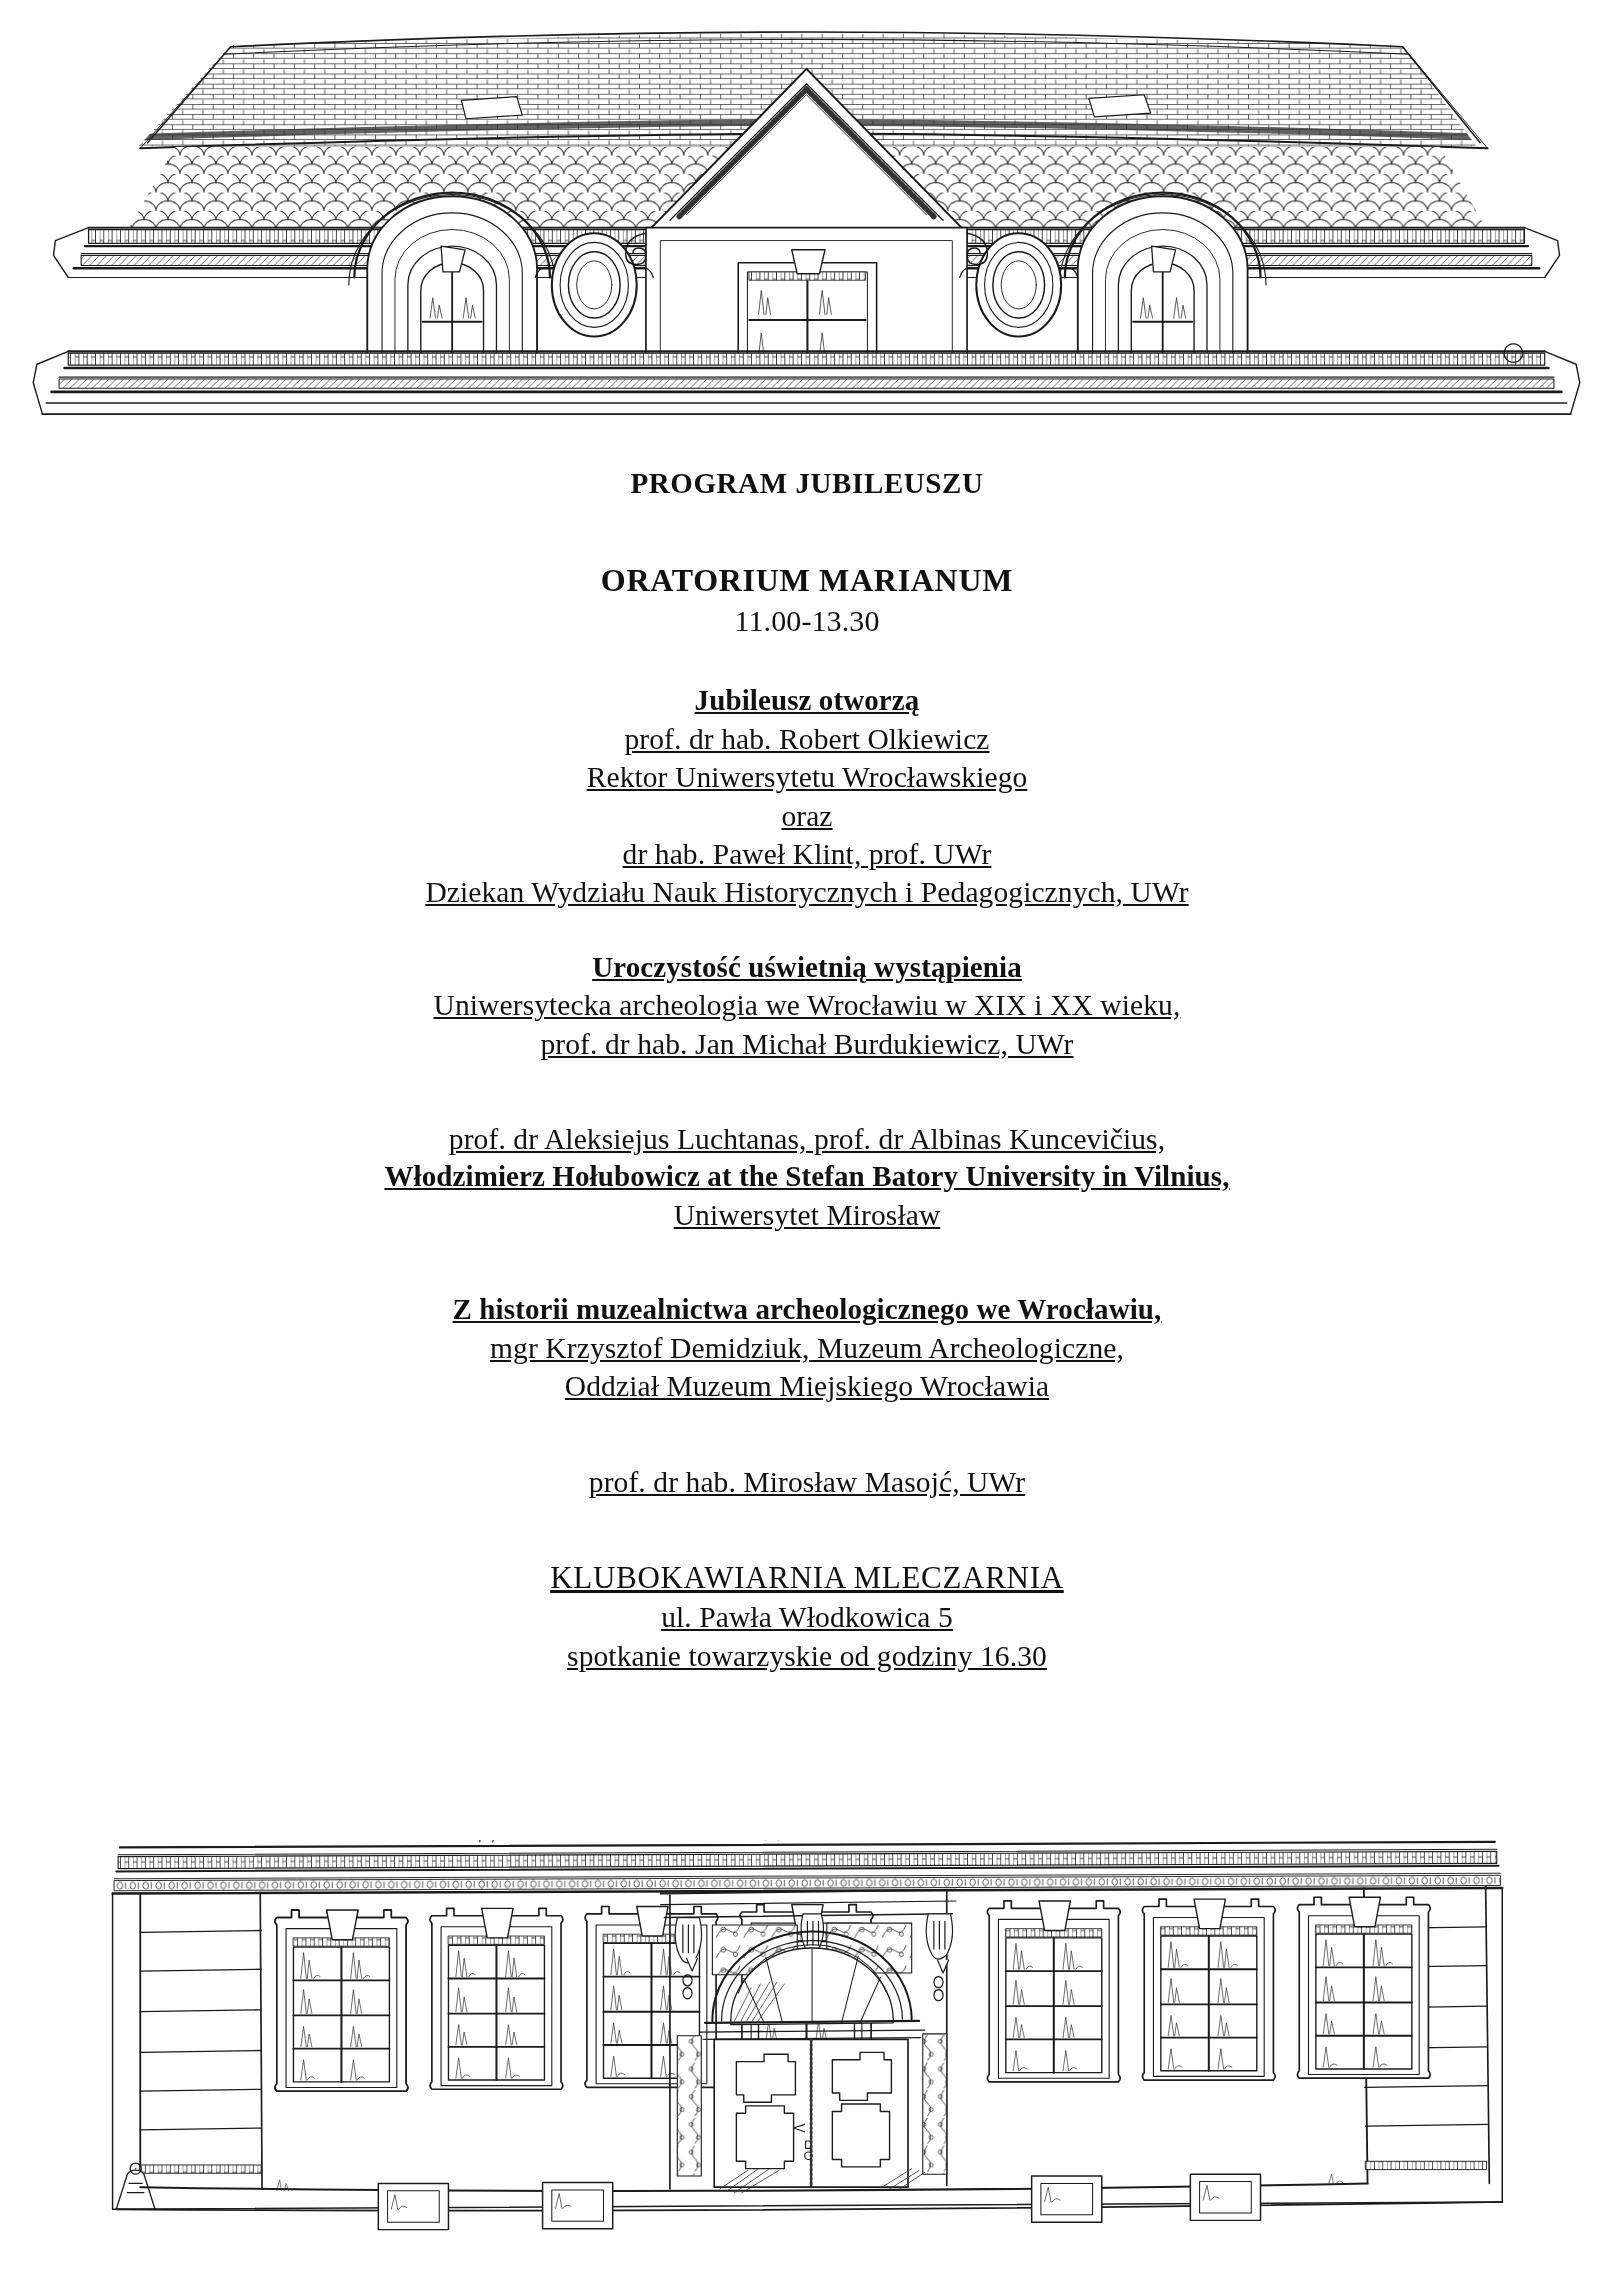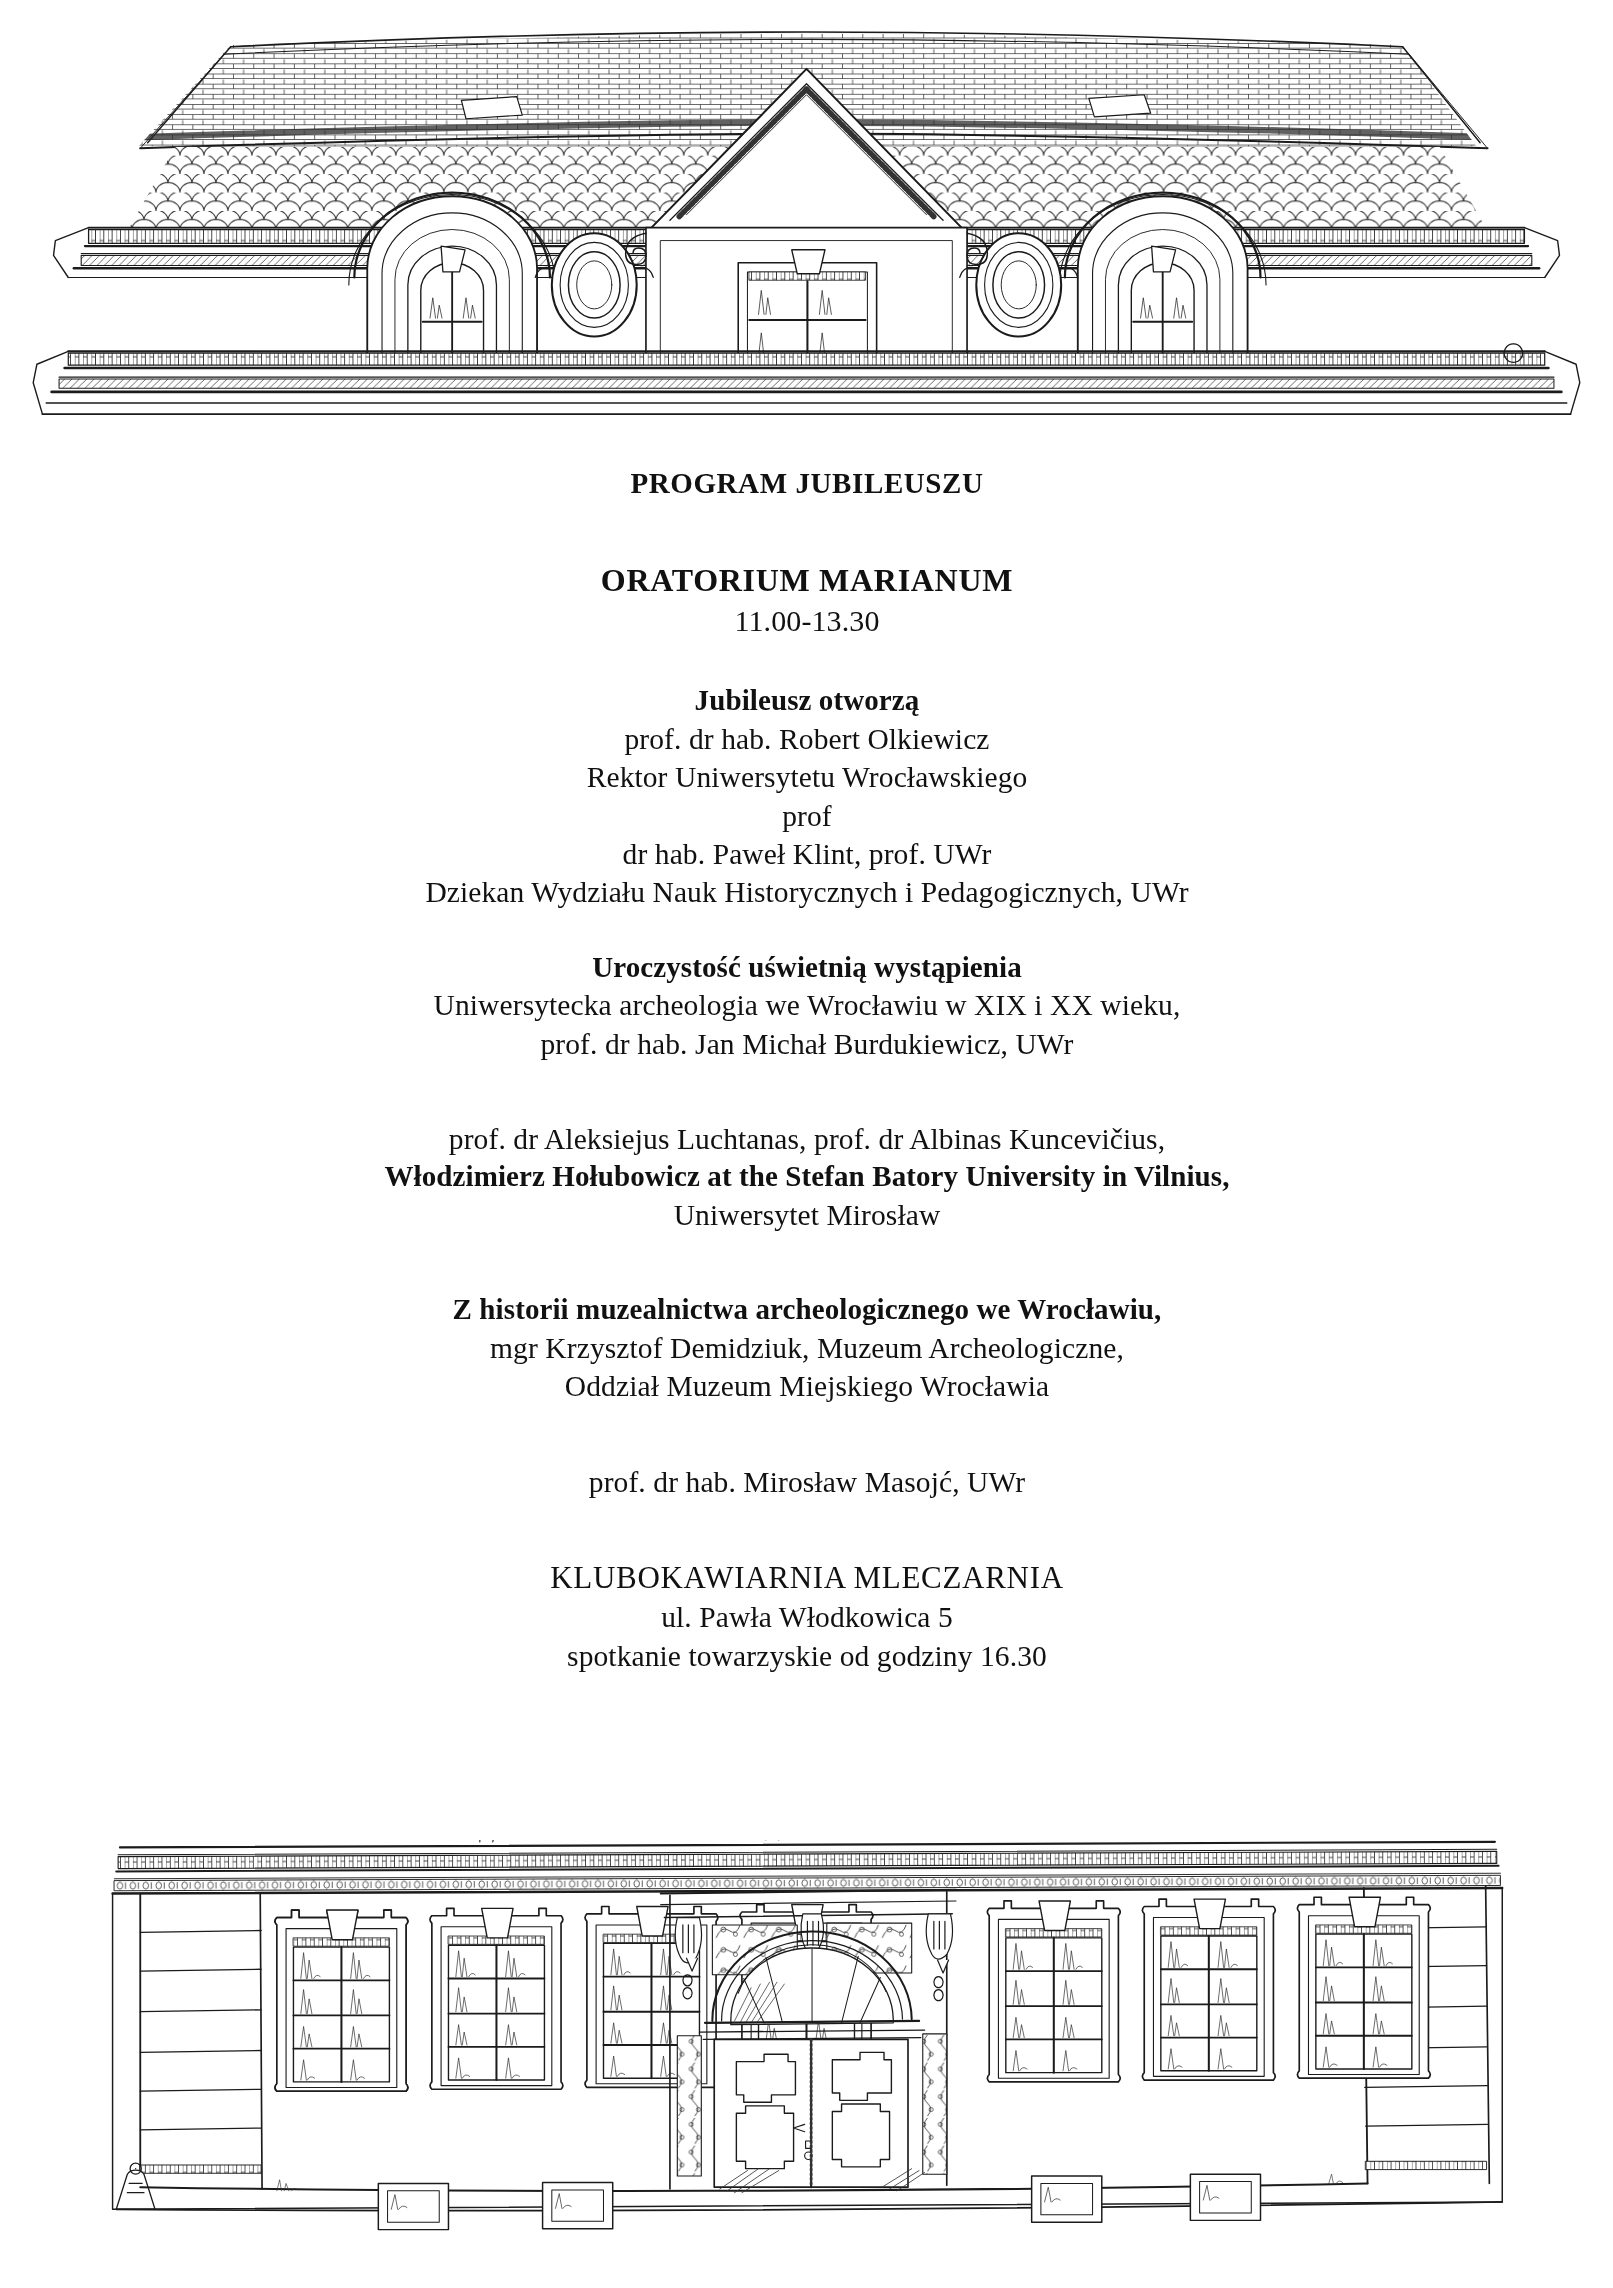--- a/index.html
+++ b/index.html
@@ -70,21 +70,21 @@
     font-weight: normal;
   }
   .t-venue2 {
     font-size: 31px;
     letter-spacing: 0.7px;
     text-align: center;
   }
   .gap-xl { height: 57px; }
   .gap-lg { height: 42px; }
   .gap-md { height: 37px; }
-  .block { margin: 0; padding: 0; }
+  .block { margin: 0; padding: 0; text-decoration: underline; }
 </style>
 </head>
 <body>
 
 <div class="page">
 
   <div class="illus-top">
     <svg viewBox="0 0 1748 480" preserveAspectRatio="none" xmlns="http://www.w3.org/2000/svg">
       <defs>
 
@@ -259,21 +259,21 @@
 
     <div class="line t-venue">ORATORIUM MARIANUM</div>
     <div class="line t-time">11.00-13.30</div>
 
     <div class="gap-lg"></div>
 
     <div class="block">
       <div class="line t-head">Jubileusz otworzą</div>
       <div class="line t-body">prof. dr hab. Robert Olkiewicz</div>
       <div class="line t-body">Rektor Uniwersytetu Wrocławskiego</div>
-      <div class="line t-body">prof</div>
+      <div class="line t-body">oraz</div>
       <div class="line t-body">dr hab. Paweł Klint, prof. UWr</div>
       <div class="line t-body">Dziekan Wydziału Nauk Historycznych i Pedagogicznych, UWr</div>
     </div>
 
     <div class="gap-md"></div>
 
     <div class="block">
       <div class="line t-head">Uroczystość uświetnią wystąpienia</div>
       <div class="line t-body">Uniwersytecka archeologia we Wrocławiu w XIX i XX wieku,</div>
       <div class="line t-body">prof. dr hab. Jan Michał Burdukiewicz, UWr</div>

